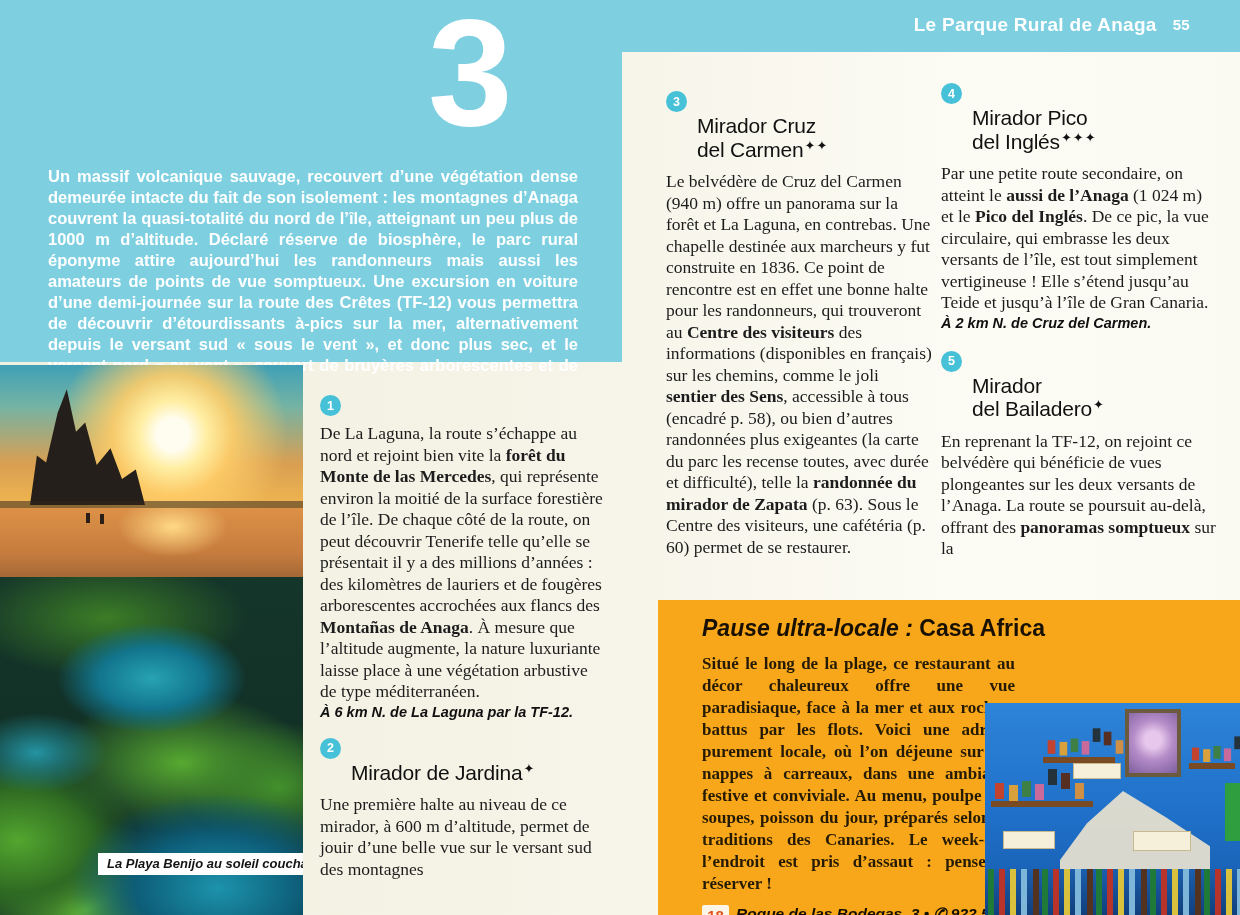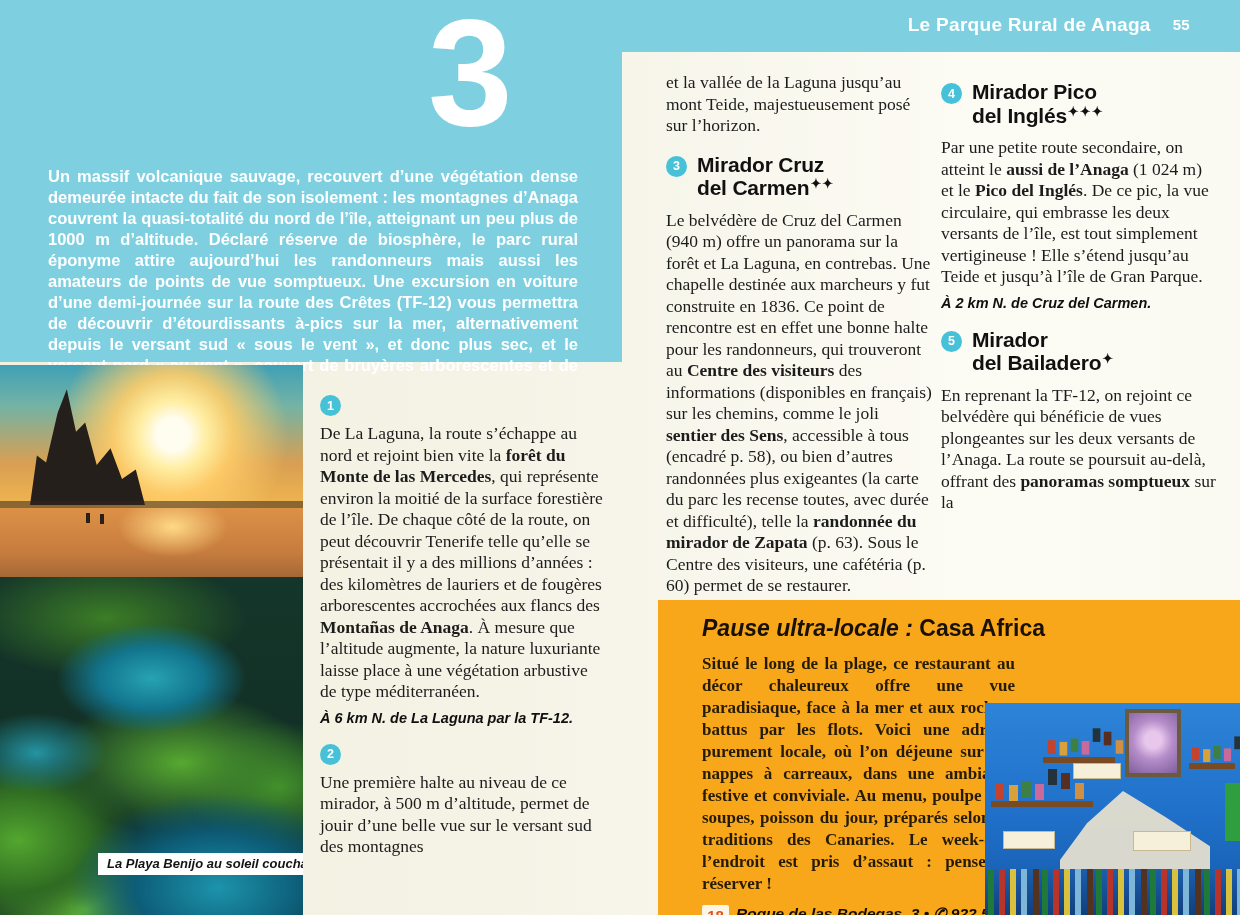--- a/index.html
+++ b/index.html
@@ -5,21 +5,21 @@
   * { margin:0; padding:0; box-sizing:border-box; }
   html,body { background:#e9e7da; }
   .page {
     position:relative; width:1240px; height:915px; overflow:hidden;
     background:linear-gradient(90deg,#f2f0df 0%,#f5f3e6 40%,#fcfbf4 78%,#fbfaf2 100%);
     font-family:"Liberation Sans",sans-serif;
   }
   
   .band { position:absolute; left:0; top:0; width:1240px; height:52px; background:#7ed0e1; }
   .band-inner { position:absolute; right:50px; top:14px; color:#fff; font-weight:700; font-size:19px; letter-spacing:.3px; }
-  .band-inner .pgnum { font-size:15px; margin-left:22px; vertical-align:1px; }
+  .band-inner .pgnum { font-size:15px; margin-left:16px; vertical-align:1px; }
   
   .hero { position:absolute; left:0; top:0; width:622px; height:362px; background:#7ed0e1; }
   .hero-title {
     position:absolute; left:48px; top:64px; color:#fff; font-weight:700;
     font-size:42px; line-height:47px; letter-spacing:2.5px; white-space:pre-line;
   }
   .chapter-num {
     position:absolute; left:428px; top:-4px; color:#fff; font-weight:700;
     font-size:152px; line-height:152px;
   }
@@ -70,23 +70,23 @@
   .col-c { left:666px; top:72px;  width:266px; }
   .col-d { left:941px; top:64px;  width:276px; }
   .serif { font-family:"Liberation Serif",serif; font-size:17.5px; line-height:21.5px; color:#1c1c1c; }
   .sec-head { display:flex; gap:10px; margin:14px 0 7px; }
   .col-c .sec-head, .col-d .sec-head { margin-top:16px; }
   .num-badge {
     flex:0 0 auto; width:21px; height:21px; margin-top:3px; border-radius:50%;
     background:#47c1d7; color:#fff; font-weight:700; font-size:12.5px;
     display:flex; align-items:center; justify-content:center;
   }
-  .sec-title { font-weight:700; font-size:21px; line-height:23.5px; letter-spacing:-.2px; color:#111; white-space:pre-line; }
+  .sec-title { font-weight:400; font-size:21px; line-height:23.5px; letter-spacing:-.2px; color:#111; white-space:pre-line;margin-top:26px; }
   .stars { font-size:13px; letter-spacing:1px; position:relative; top:-7px; margin-left:1px; }
-  .note { font-style:italic; font-weight:700; font-size:14.5px; line-height:18px; color:#101010; margin-top:6px; }
+  .note { font-style:italic; font-weight:700; font-size:14.5px; line-height:18px; color:#101010; }
   .info-block { font-style:italic; font-weight:700; font-size:15px; line-height:21px; color:#101010; }
   .body-p b { font-weight:700; }
   
   .pause-box {
     position:absolute; left:658px; top:600px; width:611px; height:384px;
     background:#f8a71b; padding:15px 14px 9px 44px; color:#1d1402;
   }
   .pause-title { font-size:23px; margin-bottom:11px; color:#171003; }
   .pause-title .em { font-style:italic; font-weight:700; }
   .pause-title .name { font-weight:700; }
@@ -160,41 +160,41 @@
 
   <div class="col col-b">
     <div class="sec-head">
       <div class="num-badge">1</div>
     </div>
     <p class="serif body-p"><span>De La Laguna, la route s’échappe au nord et rejoint bien vite la </span><b>forêt du Monte de las Mercedes</b><span>, qui représente environ la moitié de la surface forestière de l’île. De chaque côté de la route, on peut découvrir Tenerife telle qu’elle se présentait il y a des millions d’années : des kilomètres de lauriers et de fougères arborescentes accrochées aux flancs des </span><b>Montañas de Anaga</b><span>. À mesure que l’altitude augmente, la nature luxuriante laisse place à une végétation arbustive de type méditerranéen.</span></p>
     <p class="note">À 6 km N. de La Laguna par la TF-12.</p>
 
     <div class="sec-head">
       <div class="num-badge">2</div>
-    </div>
-    <p class="serif body-p"><span>Une première halte au niveau de ce mirador, à 500 m d’altitude, permet de jouir d’une belle vue sur le versant sud des montagnes</span></p>
+      <h2 class="sec-title"><span>Mirador de Jardina</span><span class="stars">✦</span></h2>
+    </div>
+    <p class="serif body-p"><span>Une première halte au niveau de ce mirador, à 600 m d’altitude, permet de jouir d’une belle vue sur le versant sud des montagnes</span></p>
   </div>
 
   <div class="col col-c">
-    <p class="serif">et la vallée de la Laguna jusqu’au mont Teide, majestueusement posé sur l’horizon.</p>
     <div class="sec-head">
       <div class="num-badge">3</div>
       <h2 class="sec-title"><span>Mirador Cruz
 del Carmen</span><span class="stars">✦✦</span></h2>
     </div>
     <p class="serif body-p"><span>Le belvédère de Cruz del Carmen (940 m) offre un panorama sur la forêt et La Laguna, en contrebas. Une chapelle destinée aux marcheurs y fut construite en 1836. Ce point de rencontre est en effet une bonne halte pour les randonneurs, qui trouveront au </span><b>Centre des visiteurs</b><span> des informations (disponibles en français) sur les chemins, comme le joli </span><b>sentier des Sens</b><span>, accessible à tous (encadré p. 58), ou bien d’autres randonnées plus exigeantes (la carte du parc les recense toutes, avec durée et difficulté), telle la </span><b>randonnée du mirador de Zapata</b><span> (p. 63). Sous le Centre des visiteurs, une cafétéria (p. 60) permet de se restaurer.</span></p>
   </div>
 
   <div class="col col-d">
     <div class="sec-head">
       <div class="num-badge">4</div>
       <h2 class="sec-title"><span>Mirador Pico
 del Inglés</span><span class="stars">✦✦✦</span></h2>
     </div>
-    <p class="serif body-p"><span>Par une petite route secondaire, on atteint le </span><b>aussi de l’Anaga</b><span> (1 024 m) et le </span><b>Pico del Inglés</b><span>. De ce pic, la vue circulaire, qui embrasse les deux versants de l’île, est tout simplement vertigineuse ! Elle s’étend jusqu’au Teide et jusqu’à l’île de Gran Parque.</span></p>
+    <p class="serif body-p"><span>Par une petite route secondaire, on atteint le </span><b>aussi de l’Anaga</b><span> (1 024 m) et le </span><b>Pico del Inglés</b><span>. De ce pic, la vue circulaire, qui embrasse les deux versants de l’île, est tout simplement vertigineuse ! Elle s’étend jusqu’au Teide et jusqu’à l’île de Gran Canaria.</span></p>
     <p class="note">À 2 km N. de Cruz del Carmen.</p>
 
     <div class="sec-head">
       <div class="num-badge">5</div>
       <h2 class="sec-title"><span>Mirador
 del Bailadero</span><span class="stars">✦</span></h2>
     </div>
     <p class="serif body-p"><span>En reprenant la TF-12, on rejoint ce belvédère qui bénéficie de vues plongeantes sur les deux versants de l’Anaga. La route se poursuit au-delà, offrant des </span><b>panoramas somptueux</b><span> sur la</span></p>
   </div>
 

